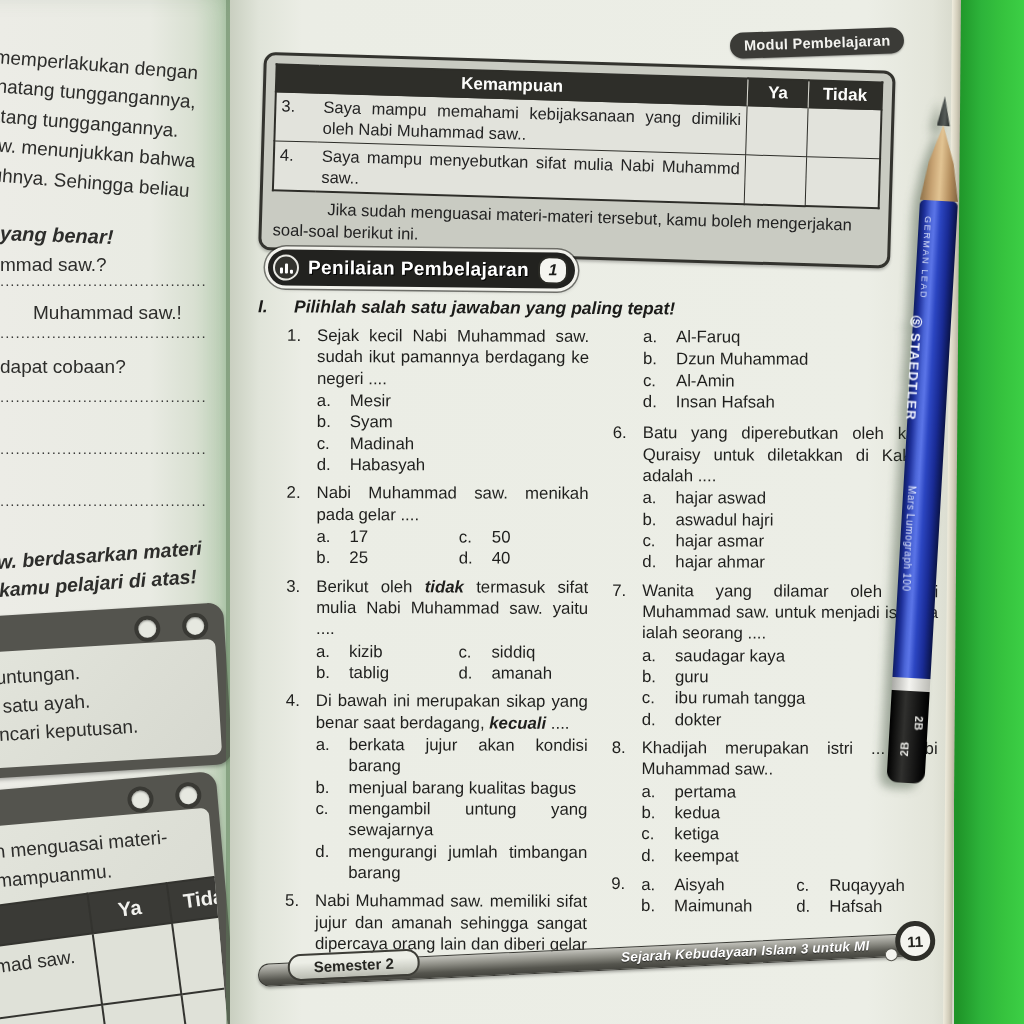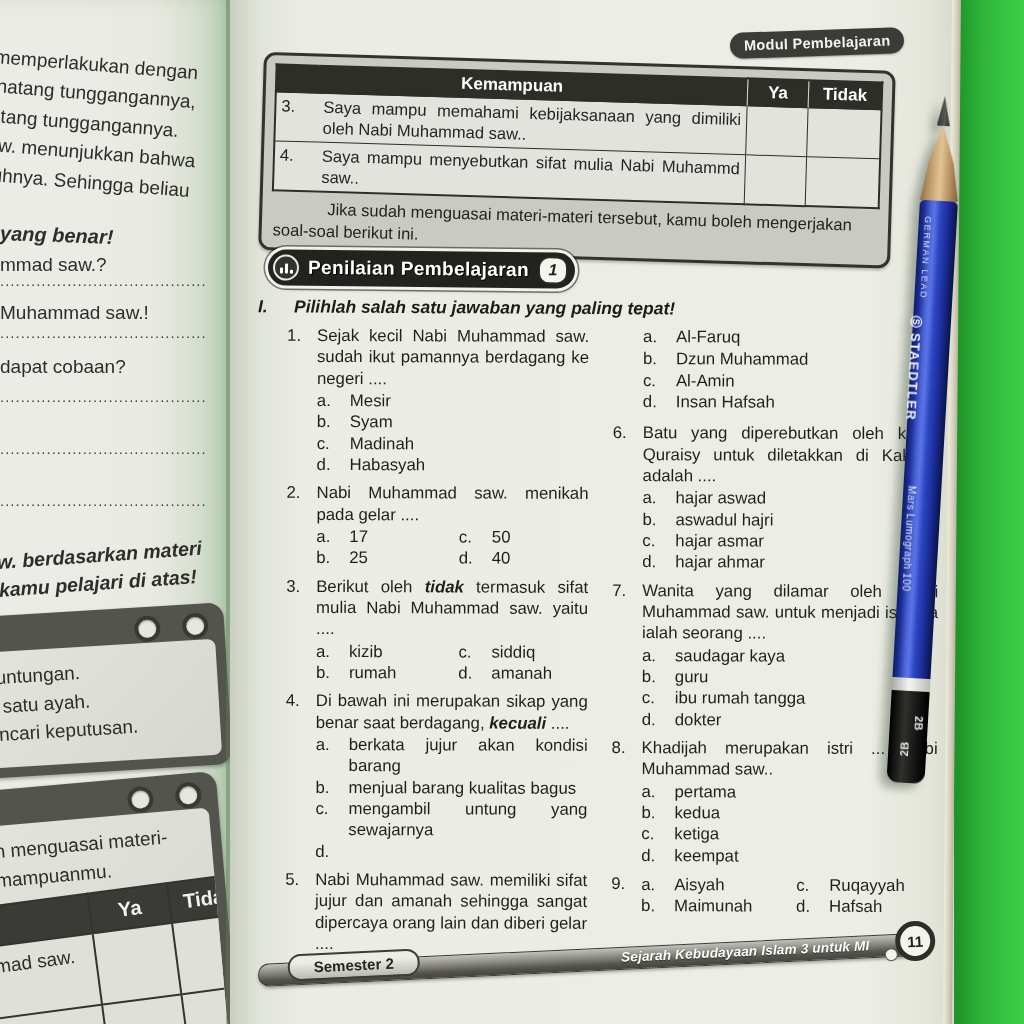--- a/index.html
+++ b/index.html
@@ -12,21 +12,21 @@
   
   .left-page{
     position:absolute;left:0;top:0;width:242px;height:1024px;z-index:2;
     background:linear-gradient(90deg,#ecece6 0%,#e9ebe3 62%,#d9e0d2 80%,#c2d4bc 91%,#a9c6a4 97%,#93bb90 100%);
     box-shadow:inset -22px 0 28px -14px rgba(70,110,70,.35);
   }
   .lp-text{position:absolute;color:#2d2d2b;white-space:nowrap;}
   .lp-toptext{left:-4px;top:42px;font-size:19px;line-height:1.55;transform:rotate(4.6deg);transform-origin:left top;}
   .lp-benar{left:0;top:224px;font-size:20px;font-weight:bold;font-style:italic;transform:rotate(2deg);}
   .lp-q1{left:0;top:254px;font-size:19px;}
-  .lp-q2{left:0;top:302px;font-size:19px;}
+  .lp-q2{left:0;top:302px;font-size:19px;padding-left:33px;}
   .lp-q3{left:0;top:356px;font-size:19px;}
   .lp-dots{position:absolute;left:0;width:208px;overflow:hidden;font-size:15px;letter-spacing:1px;color:#3a3a38;white-space:nowrap;}
   .d1{top:272px}.d2{top:324px}.d3{top:388px}.d4{top:440px}.d5{top:492px}
   .lp-materi{left:-4px;top:548px;font-size:19.5px;font-weight:bold;font-style:italic;line-height:1.45;transform:rotate(-4deg);transform-origin:left top;}
   .answer-card{
     position:absolute;background:#54544e;border-radius:16px;
     box-shadow:0 2px 4px rgba(0,0,0,.3);
   }
   .card1{left:-34px;top:610px;width:262px;height:162px;transform:rotate(-3.5deg);}
   .card2{left:-40px;top:782px;width:268px;height:280px;transform:rotate(-5deg);}
@@ -331,21 +331,21 @@
             <div class="opt">
                 <span class="opt-l">a.</span>
                 <span class="opt-t">kizib</span>
               </div>
             <div class="opt">
                 <span class="opt-l">c.</span>
                 <span class="opt-t">siddiq</span>
               </div>
             <div class="opt">
                 <span class="opt-l">b.</span>
-                <span class="opt-t">rumah</span>
+                <span class="opt-t">tablig</span>
               </div>
             <div class="opt">
                 <span class="opt-l">d.</span>
                 <span class="opt-t">amanah</span>
               </div>
           </div>
         </div>
       </div>
 
       <div class="q">
@@ -360,20 +360,21 @@
             <div class="opt">
                 <span class="opt-l">b.</span>
                 <span class="opt-t">menjual barang kualitas bagus</span>
               </div>
             <div class="opt">
                 <span class="opt-l">c.</span>
                 <span class="opt-t">mengambil untung yang sewajarnya</span>
               </div>
             <div class="opt">
                 <span class="opt-l">d.</span>
+                <span class="opt-t">mengurangi jumlah timbangan barang</span>
               </div>
           </div>
         </div>
       </div>
 
       <div class="q">
         <span class="q-no">5.</span>
         <div class="q-body">
           <span>Nabi Muhammad saw. memiliki sifat jujur dan amanah sehingga sangat dipercaya orang lain dan diberi gelar ....</span>
         </div>

